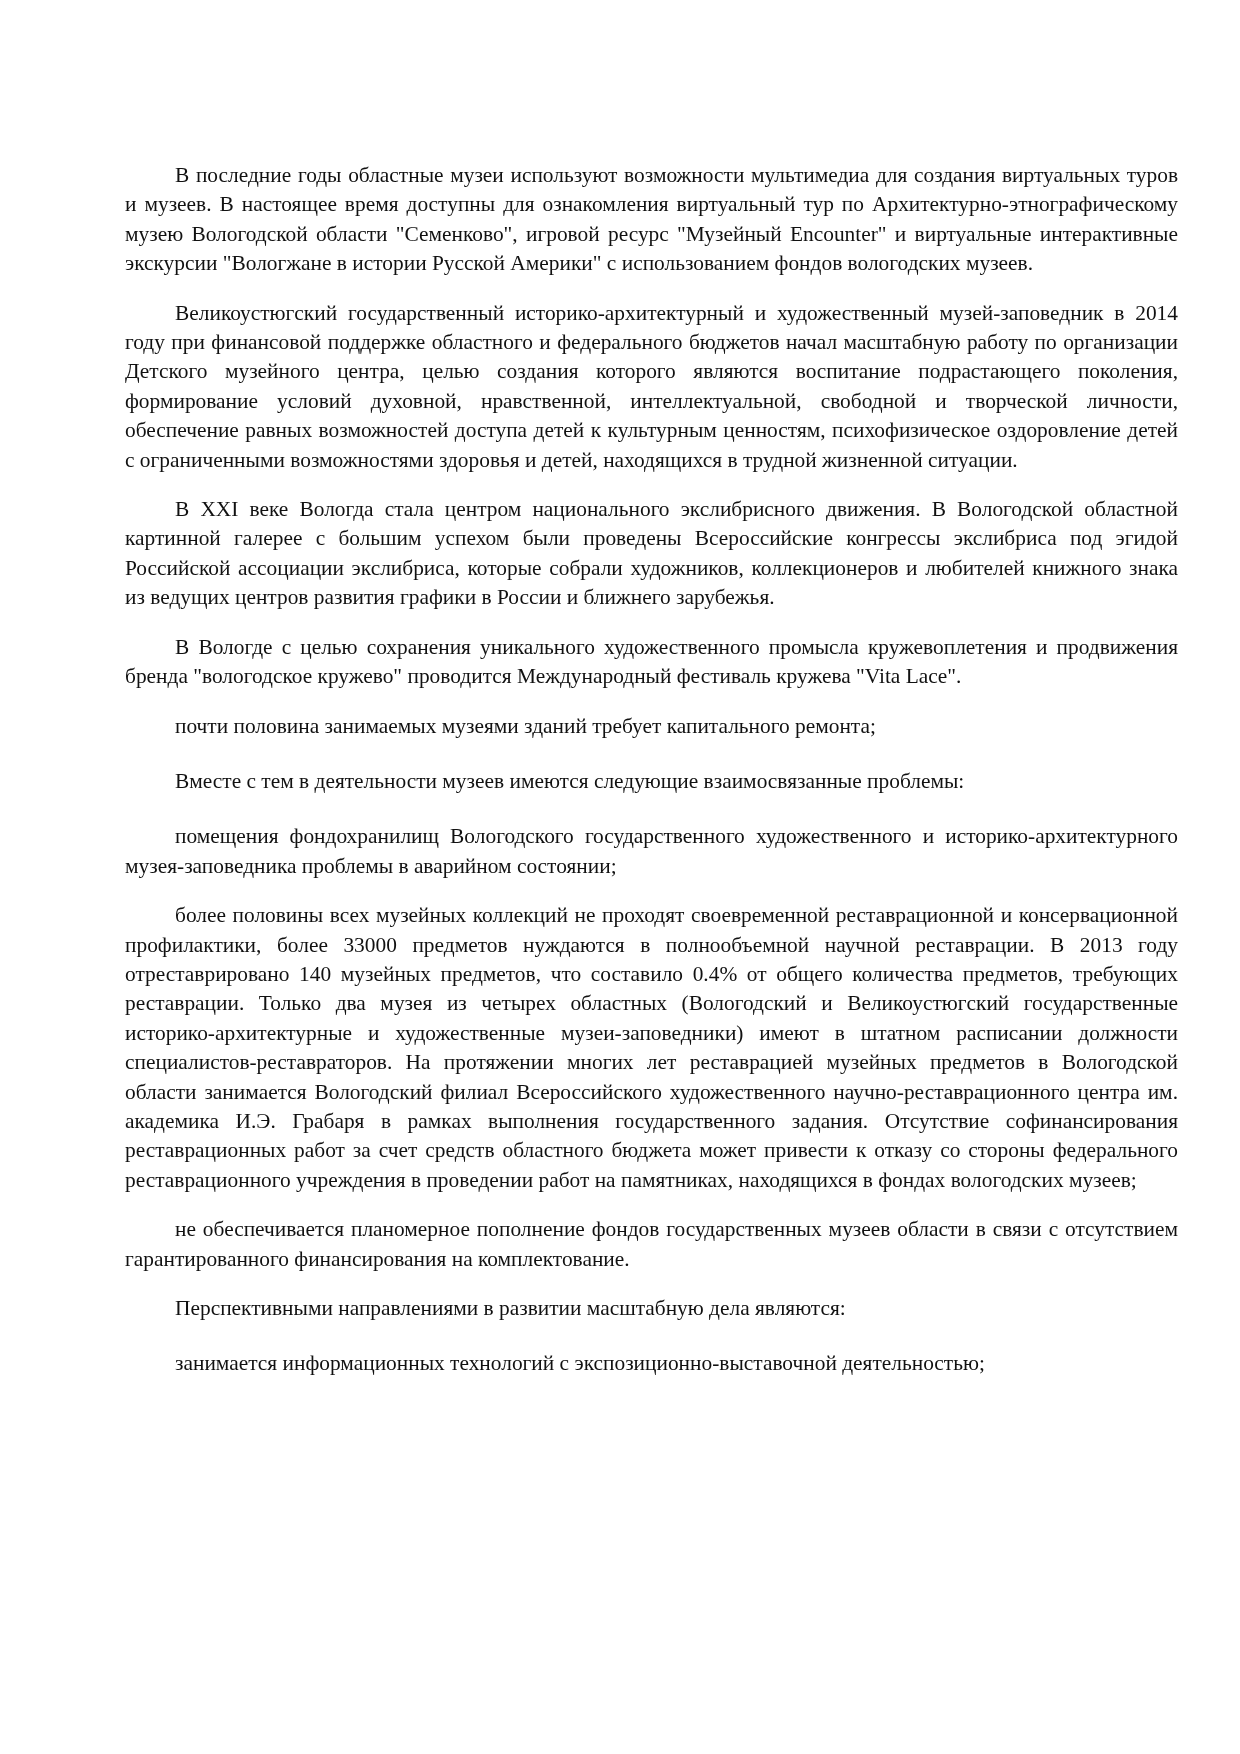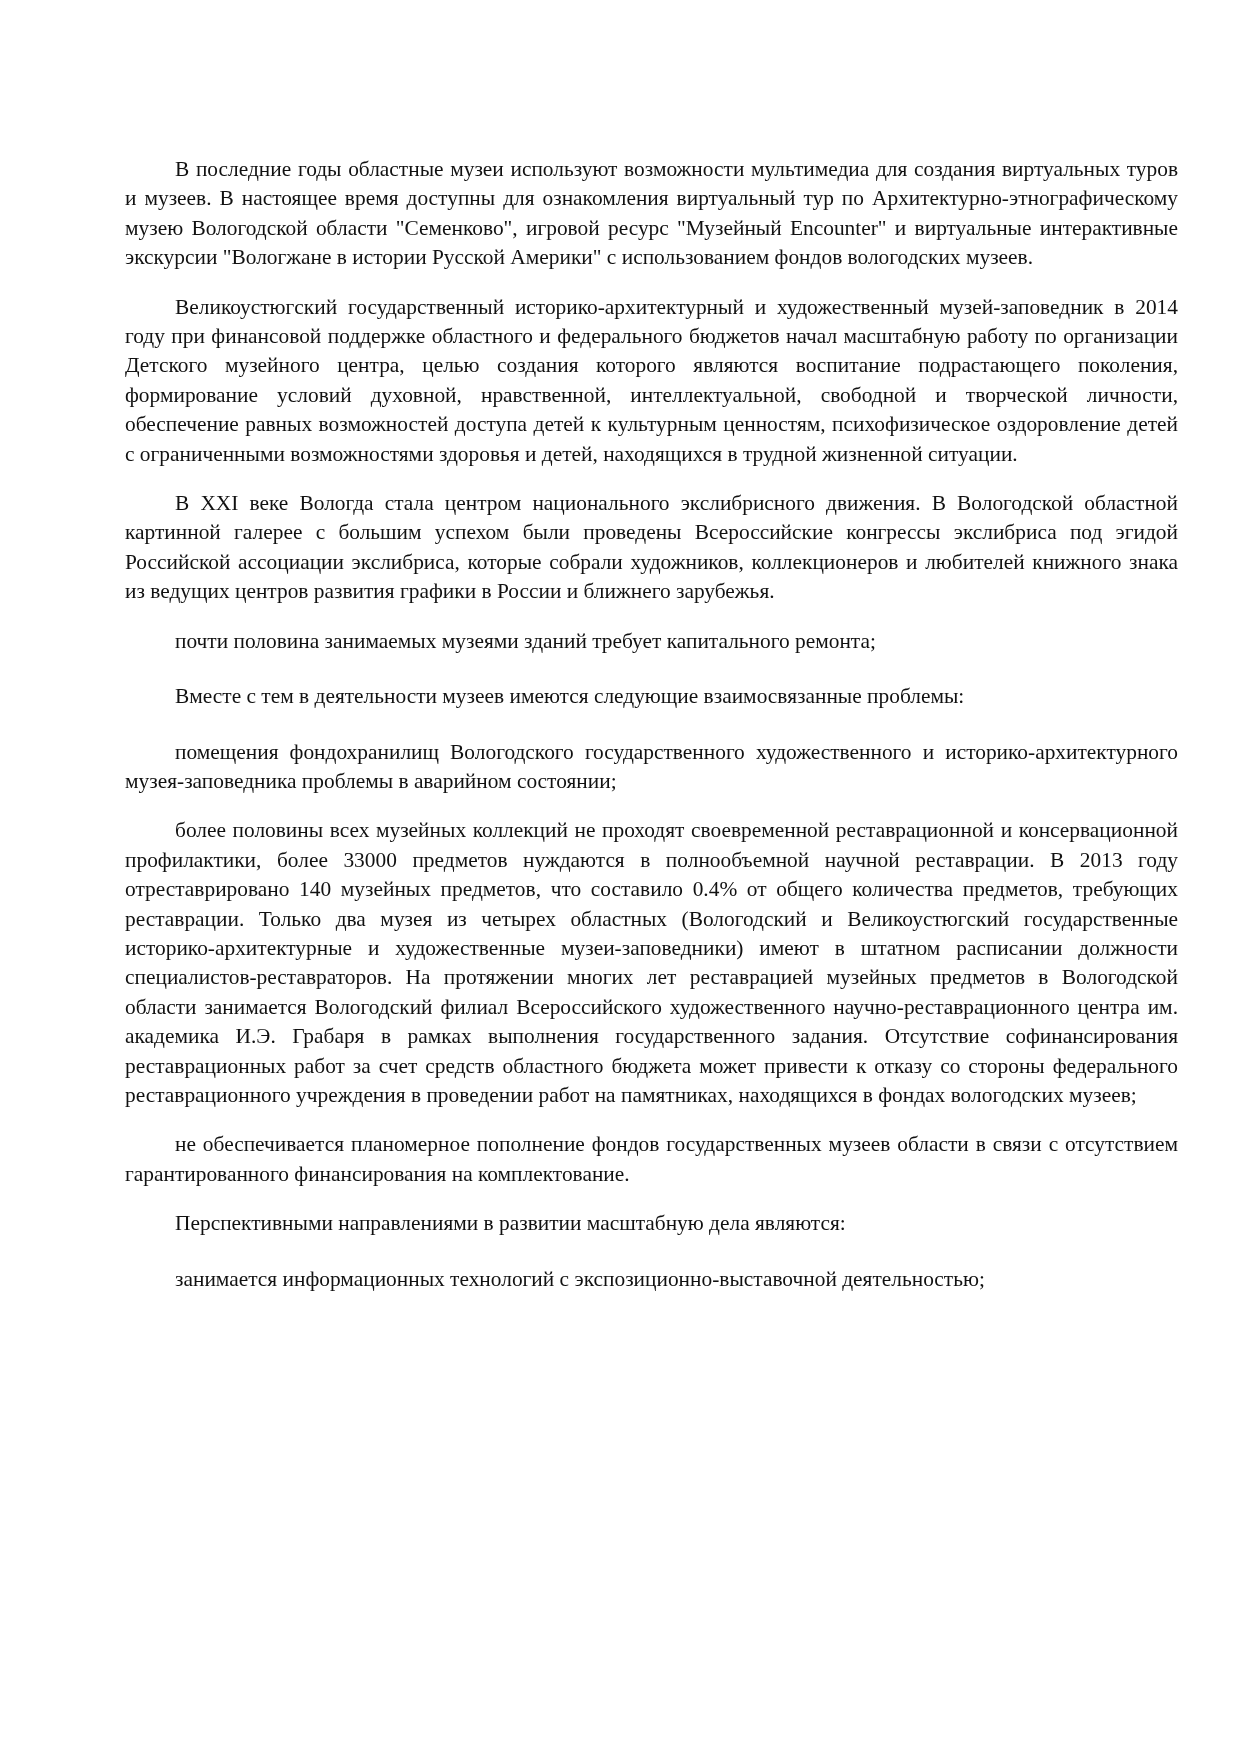--- a/index.html
+++ b/index.html
@@ -17,39 +17,40 @@
       position: absolute;
       left: 125px;
       top: 143px;
       width: 1053px;
       font-family: "Liberation Serif", "DejaVu Serif", serif;
       font-size: 21.4px;
       line-height: 29.4px;
       color: #111111;
     }
     .para {
-      margin: 12px 0 20px 0;
+      margin: 18px 0 20px 0;
       text-indent: 50px;
       text-align: justify;
       text-align-last: left;
     }
     .para.single {
       margin-bottom: 26px;
     }
     .para.last-line-justify {
       text-align-last: justify;
     }
   </style>
 </head>
 <body>
 
 <div class="page">
   <p class="para">В последние годы областные музеи используют возможности мультимедиа для создания виртуальных туров и музеев. В настоящее время доступны для ознакомления виртуальный тур по Архитектурно-этнографическому музею Вологодской области "Семенково", игровой ресурс "Музейный Encounter" и виртуальные интерактивные экскурсии "Вологжане в истории Русской Америки" с использованием фондов вологодских музеев.</p>
   <p class="para">Великоустюгский государственный историко-архитектурный и художественный музей-заповедник в 2014 году при финансовой поддержке областного и федерального бюджетов начал масштабную работу по организации Детского музейного центра, целью создания которого являются воспитание подрастающего поколения, формирование условий духовной, нравственной, интеллектуальной, свободной и творческой личности, обеспечение равных возможностей доступа детей к культурным ценностям, психофизическое оздоровление детей с ограниченными возможностями здоровья и детей, находящихся в трудной жизненной ситуации.</p>
   <p class="para">В XXI веке Вологда стала центром национального экслибрисного движения. В Вологодской областной картинной галерее с большим успехом были проведены Всероссийские конгрессы экслибриса под эгидой Российской ассоциации экслибриса, которые собрали художников, коллекционеров и любителей книжного знака из ведущих центров развития графики в России и ближнего зарубежья.</p>
+  <p class="para">В Вологде с целью сохранения уникального художественного промысла кружевоплетения и продвижения бренда "вологодское кружево" проводится Международный фестиваль кружева "Vita Lace".</p>
   <p class="para single">почти половина занимаемых музеями зданий требует капитального ремонта;</p>
   <p class="para single">Вместе с тем в деятельности музеев имеются следующие взаимосвязанные проблемы:</p>
   <p class="para">помещения фондохранилищ Вологодского государственного художественного и историко-архитектурного музея-заповедника проблемы в аварийном состоянии;</p>
   <p class="para">более половины всех музейных коллекций не проходят своевременной реставрационной и консервационной профилактики, более 33000 предметов нуждаются в полнообъемной научной реставрации. В 2013 году отреставрировано 140 музейных предметов, что составило 0.4% от общего количества предметов, требующих реставрации. Только два музея из четырех областных (Вологодский и Великоустюгский государственные историко-архитектурные и художественные музеи-заповедники) имеют в штатном расписании должности специалистов-реставраторов. На протяжении многих лет реставрацией музейных предметов в Вологодской области занимается Вологодский филиал Всероссийского художественного научно-реставрационного центра им. академика И.Э. Грабаря в рамках выполнения государственного задания. Отсутствие софинансирования реставрационных работ за счет средств областного бюджета может привести к отказу со стороны федерального реставрационного учреждения в проведении работ на памятниках, находящихся в фондах вологодских музеев;</p>
   <p class="para">не обеспечивается планомерное пополнение фондов государственных музеев области в связи с отсутствием гарантированного финансирования на комплектование.</p>
   <p class="para single">Перспективными направлениями в развитии масштабную дела являются:</p>
   <p class="para single">занимается информационных технологий с экспозиционно-выставочной деятельностью;</p>
 </div>
 
 </body></html>

